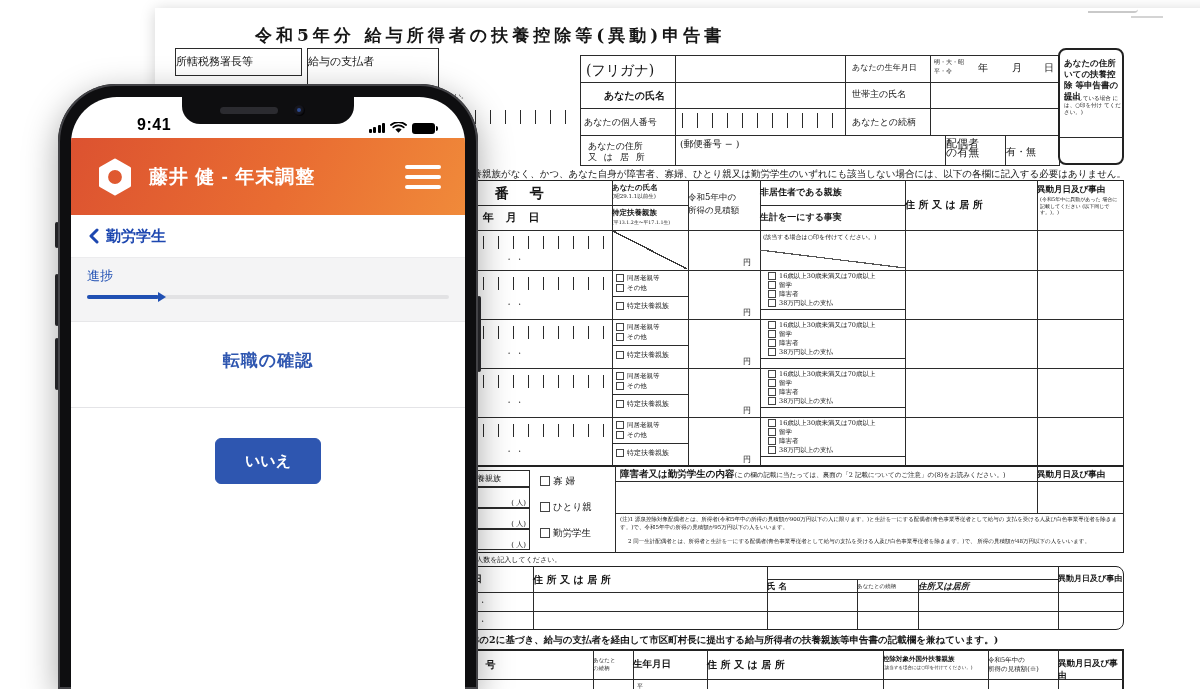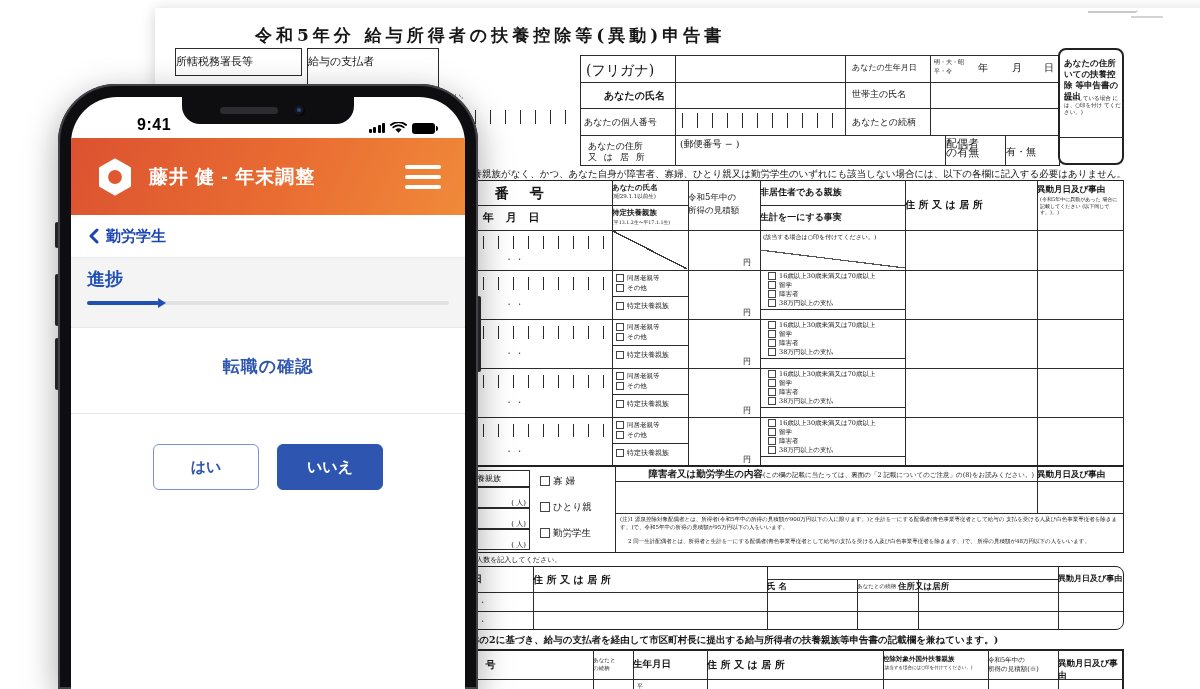--- a/index.html
+++ b/index.html
@@ -43,21 +43,21 @@
   .batt::after{content:"";position:absolute;right:-3px;top:3px;width:2px;height:5px;background:#000;border-radius:0 2px 2px 0;}
   .apph{height:77px;display:flex;align-items:center;gap:14px;padding:0 24px;
       background:linear-gradient(115deg,#dc5230 0%,#e96d32 55%,#f08a3a 100%);}
   .apph .title{color:#fff;font-size:19px;font-weight:bold;letter-spacing:1px;}
   .burger{margin-left:auto;display:flex;flex-direction:column;gap:6px;cursor:pointer;}
   .burger i{display:block;width:36px;height:4px;background:#fff;border-radius:2px;}
   .backrow{height:42px;background:#fff;display:flex;align-items:center;gap:7px;padding:0 17px;
       color:#1d47b0;font-weight:bold;font-size:15px;cursor:pointer;}
   .progress{background:#f4f4f5;border-top:1px solid #ececee;border-bottom:1px solid #e7e7e9;
       padding:9px 16px 22px 16px;}
-  .progress .plabel{color:#2050b3;font-size:18px;font-weight:bold;}
+  .progress .plabel{color:#2050b3;font-size:13px;font-weight:normal;}
   .ptrack{margin-top:10px;height:4px;background:#e2e2e4;border-radius:2px;position:relative;}
   .pfill{position:absolute;left:0;top:0;height:4px;background:#2050b3;border-radius:2px;}
   .pfill::after{content:"";position:absolute;right:-7px;top:-3.5px;border-left:8px solid #2050b3;
       border-top:5.5px solid transparent;border-bottom:5.5px solid transparent;}
   .card{flex:1;background:#fff;text-align:center;padding-top:27px;}
   .cardtitle{color:#2e56b0;font-size:17px;font-weight:bold;letter-spacing:1px;}
   .carddiv{margin-top:35px;border:0;border-top:1px solid #e4e4e7;}
   .question{margin-top:27px;color:#293e63;font-size:19px;font-weight:bold;white-space:nowrap;}
   .btnrow{margin-top:30px;display:flex;justify-content:center;gap:18px;}
   .btn{width:104px;height:44px;border-radius:6px;font-size:15px;font-weight:bold;display:flex;
@@ -322,21 +322,21 @@
     <div class="cli ser c" style="left:80px;top:36px;font-size:9.5px;">
         <span class="cbx" style="width:8px;height:8px;"></span>
         <span>ひとり親</span>
       </div>
     <div class="cli ser c" style="left:80px;top:62px;font-size:9.5px;">
         <span class="cbx" style="width:8px;height:8px;"></span>
         <span>勤労学生</span>
       </div>
     <div class="hl" style="top:15px;left:155px;width:509px;"></div>
     <div class="vl" style="left:577px;top:0;height:47px;"></div>
-    <div class="c ser" style="left:160px;top:2px;width:414px;font-size:9.5px;white-space:nowrap;overflow:hidden;text-align:right;"><span class="b">障害者又は勤労学生の内容</span><span style="font-size:6.5px;">(この欄の記載に当たっては、裏面の「2 記載についてのご注意」の(8)をお読みください。)</span></div>
+    <div class="c ser" style="left:160px;top:2px;width:414px;font-size:9.5px;white-space:nowrap;overflow:hidden;"><span class="b">障害者又は勤労学生の内容</span><span style="font-size:6.5px;">(この欄の記載に当たっては、裏面の「2 記載についてのご注意」の(8)をお読みください。)</span></div>
     <div class="c ser b ctr" style="left:577px;top:3px;width:87px;font-size:8.5px;">異動月日及び事由</div>
     <div class="hl" style="top:47px;left:155px;width:509px;"></div>
     <div class="c ser" style="left:160px;top:50px;width:500px;font-size:5.5px;line-height:7.5px;">(注)1 源泉控除対象配偶者とは、所得者(令和5年中の所得の見積額が900万円以下の人に限ります。)と生計を一にする配偶者(青色事業専従者として給与の 支払を受ける人及び白色事業専従者を除きます。)で、令和5年中の所得の見積額が95万円以下の人をいいます。</div>
     <div class="c ser" style="left:168px;top:72px;width:492px;font-size:5.5px;line-height:7.5px;">2 同一生計配偶者とは、所得者と生計を一にする配偶者(青色事業専従者として給与の支払を受ける人及び白色事業専従者を除きます。)で、 所得の見積額が48万円以下の人をいいます。</div>
   </div>
   <div class="c ser" style="left:300px;top:547px;font-size:7px;">親族の人数を記入してください。</div>
 
   <div class="c" style="left:305px;top:558px;width:664px;height:64px;">
     <div class="c" style="left:0;top:0;width:664px;height:64px;border:1.5px solid #222;border-radius:0 8px 8px 0;"></div>
     <div class="vl" style="left:73px;top:0;height:64px;"></div>
@@ -344,21 +344,21 @@
     <div class="vl" style="left:397px;top:13px;height:51px;"></div>
     <div class="vl" style="left:458px;top:13px;height:51px;"></div>
     <div class="vl" style="left:598px;top:0;height:64px;"></div>
     <div class="hl" style="top:13px;left:307px;width:291px;"></div>
     <div class="hl" style="top:26px;left:0;width:664px;"></div>
     <div class="hl" style="top:45px;left:0;width:664px;"></div>
     <div class="c ser b ctr" style="left:0;top:7px;width:73px;font-size:9.5px;">月 日</div>
     <div class="c ser b ctr" style="left:73px;top:7px;width:234px;font-size:10px;">住 所 又 は 居 所</div>
     <div class="c ser b ctr" style="left:307px;top:15px;width:90px;font-size:8.5px;">氏   名</div>
     <div class="c ser ctr" style="left:397px;top:17px;width:61px;font-size:5.5px;">あなたとの続柄</div>
-    <div class="c ser b ctr" style="left:438px;top:15px;width:140px;font-size:8.5px;">住所又は居所</div>
+    <div class="c ser b ctr" style="left:458px;top:15px;width:140px;font-size:8.5px;font-style:italic;">住所又は居所</div>
     <div class="c ser b ctr" style="left:598px;top:7px;width:66px;font-size:8px;">異動月日及び事由</div>
     <div class="c ser" style="left:8px;top:31px;font-size:8px;">・   ・</div>
     <div class="c ser" style="left:8px;top:50px;font-size:8px;">・   ・</div>
   </div>
 
   <div class="c ser b" style="left:308px;top:626px;width:660px;font-size:9.5px;white-space:nowrap;">の3の2に基づき、給与の支払者を経由して市区町村長に提出する給与所得者の扶養親族等申告書の記載欄を兼ねています。)</div>
 
   <div class="c" style="left:305px;top:641px;width:664px;height:60px;">
     <div class="c" style="left:0;top:0;width:664px;height:60px;border:2px solid #222;"></div>
     <div class="vl" style="left:133px;top:0;height:60px;"></div>
@@ -439,21 +439,20 @@
       <div class="plabel">進捗</div>
       <div class="ptrack">
         <div class="pfill" style="width: 20%;"></div>
       </div>
     </div>
 
     <div class="card">
       <div class="cardtitle">転職の確認</div>
       <hr class="carddiv">
       <div class="btnrow">
-        <div class="btn ghost">はい</div>
         <div class="btn solid">いいえ</div>
       </div>
     </div>
   </div>
   <div id="notch">
     <div id="speaker"></div>
     <div id="camera"></div>
   </div>
 </div>
 

